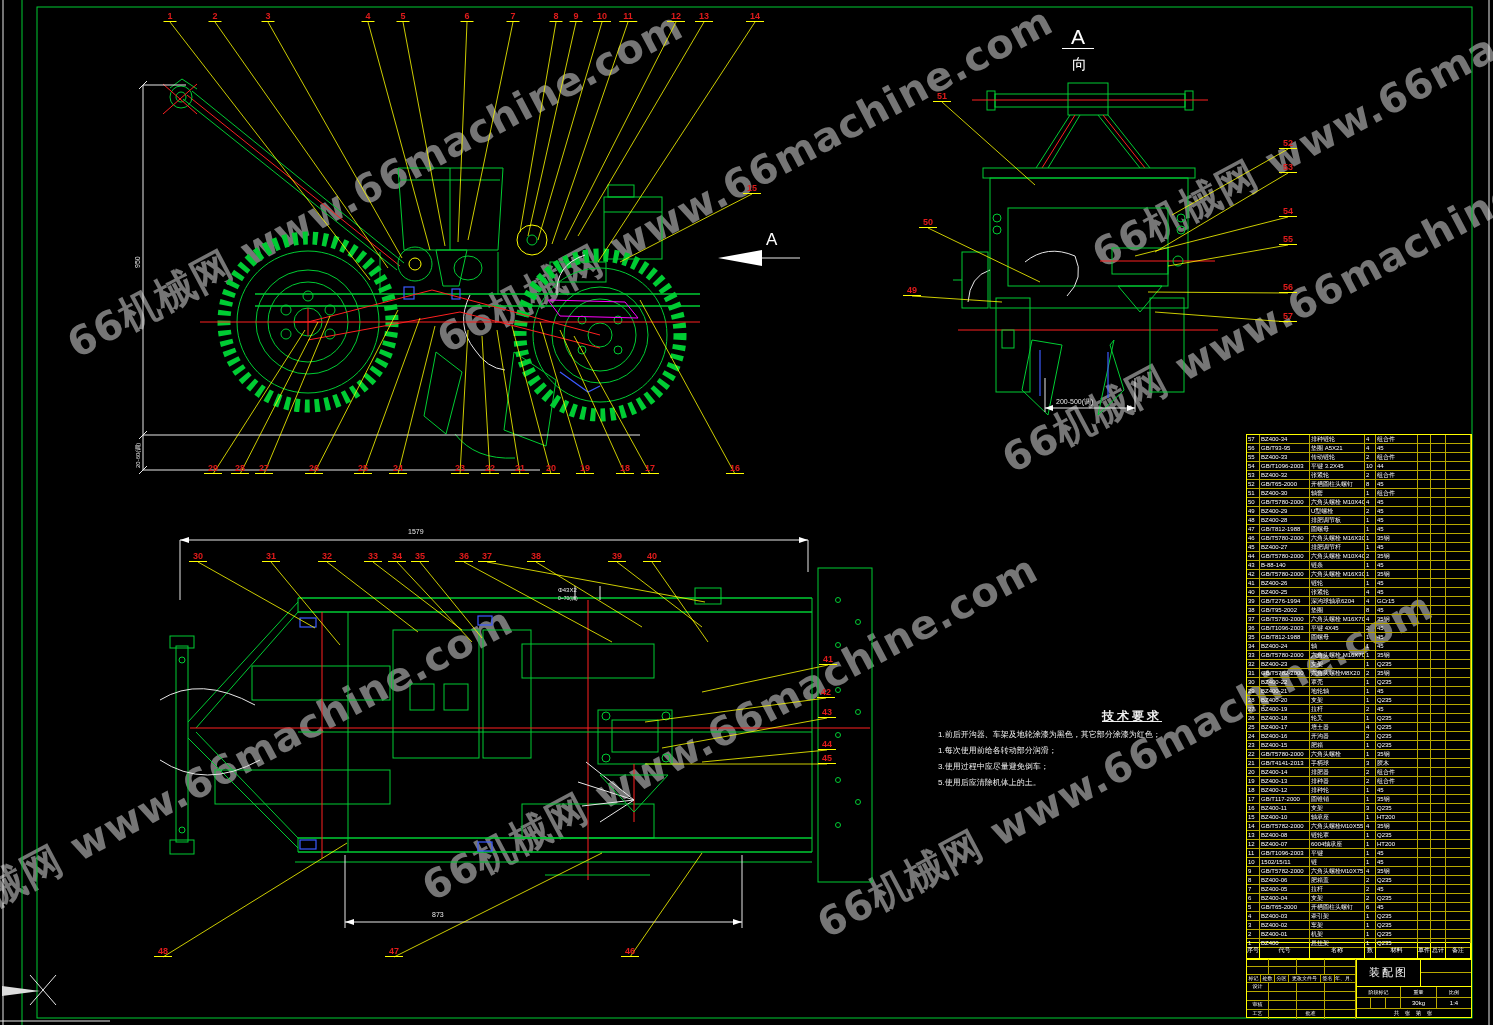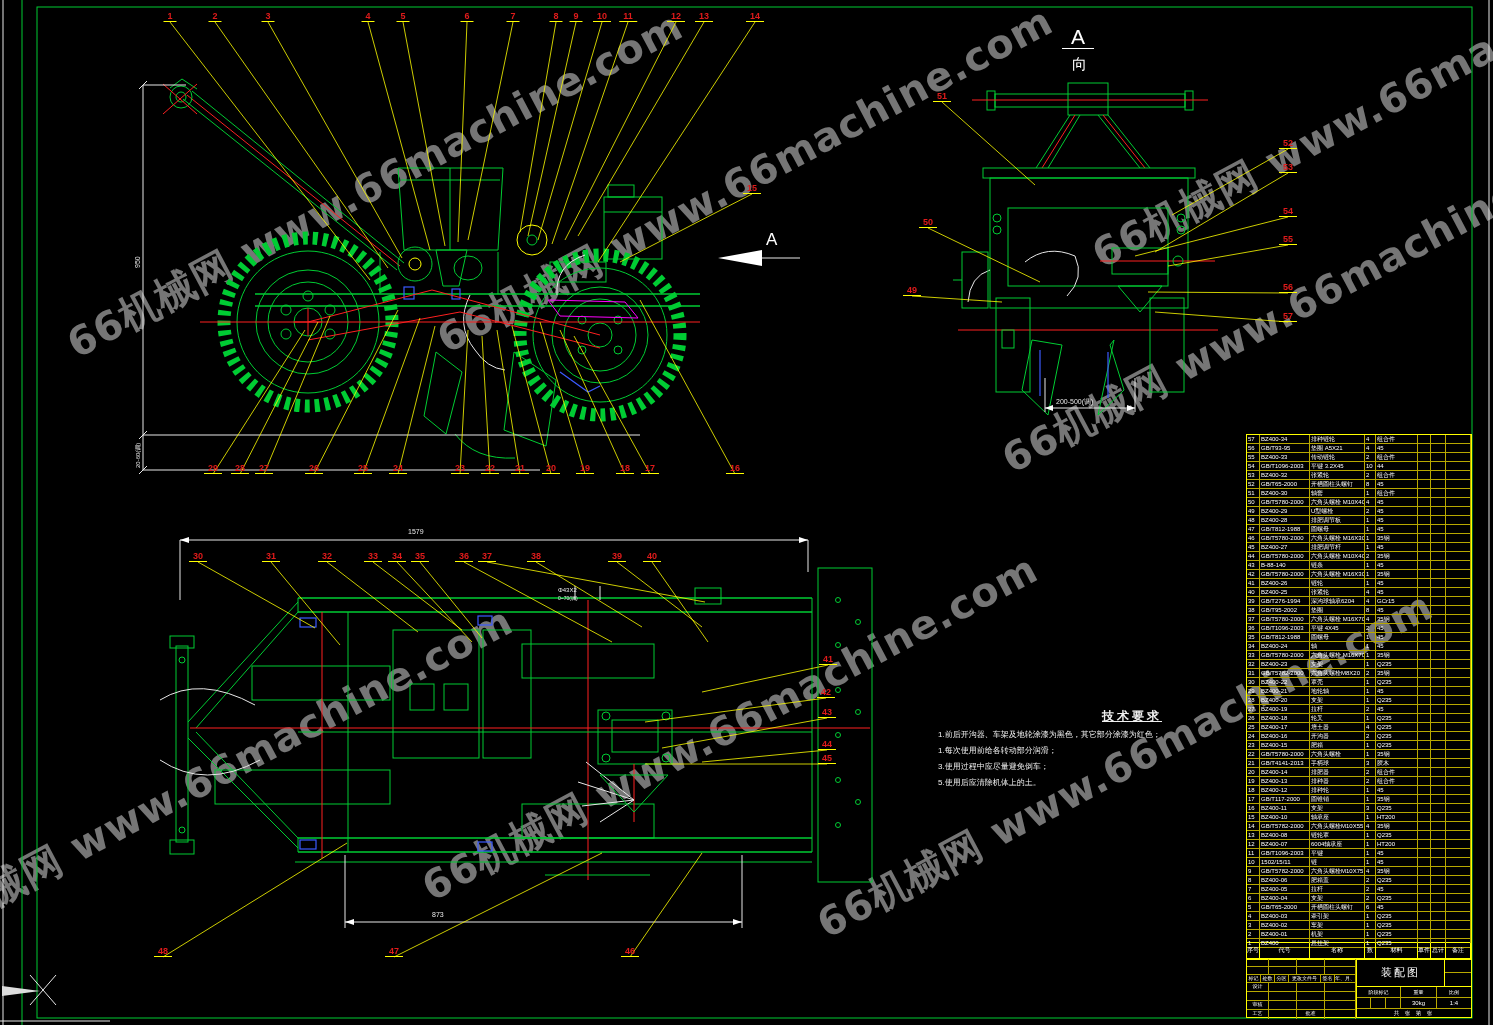--- a/index.html
+++ b/index.html
@@ -47,21 +47,21 @@
        overflow:hidden;box-sizing:border-box;}
   
   #tb{position:absolute;left:1246px;top:958px;width:226px;height:60px;border:1px solid #ffff00;
       box-sizing:border-box;color:#fff;display:flex;}
   .tb-left{width:110px;border-right:1px solid #ffff00;box-sizing:border-box;}
   .tb-row{display:flex;border-bottom:1px solid #b8a800;box-sizing:border-box;}
   .tb-row div{border-right:1px solid #b8a800;font-size:5px;line-height:7px;overflow:hidden;
       white-space:nowrap;box-sizing:border-box;text-align:center;}
   .tb-right{width:116px;display:flex;flex-direction:column;box-sizing:border-box;}
   .tb-name-row{height:28px;display:flex;border-bottom:1px solid #ffff00;box-sizing:border-box;}
-  .tb-name{width:88px;border-right:1px solid #ffff00;text-align:center;line-height:27px;
+  .tb-name{width:64px;border-right:1px solid #ffff00;text-align:center;line-height:27px;
       font-size:11px;letter-spacing:2px;box-sizing:border-box;}
   .tb-name-side{flex:1;display:flex;flex-direction:column;}
   .tb-name-side div{flex:1;border-bottom:1px solid #b8a800;box-sizing:border-box;}
   .tb-band{height:11px;display:flex;border-bottom:1px solid #b8a800;box-sizing:border-box;}
   .tb-band div{border-right:1px solid #b8a800;font-size:5px;line-height:10px;text-align:center;
       overflow:hidden;box-sizing:border-box;}
   .tb-sheet{flex:1;font-size:5.5px;line-height:9px;text-align:center;letter-spacing:2px;}
   .val{font-size:6px !important;}
 </style>
 </head>

